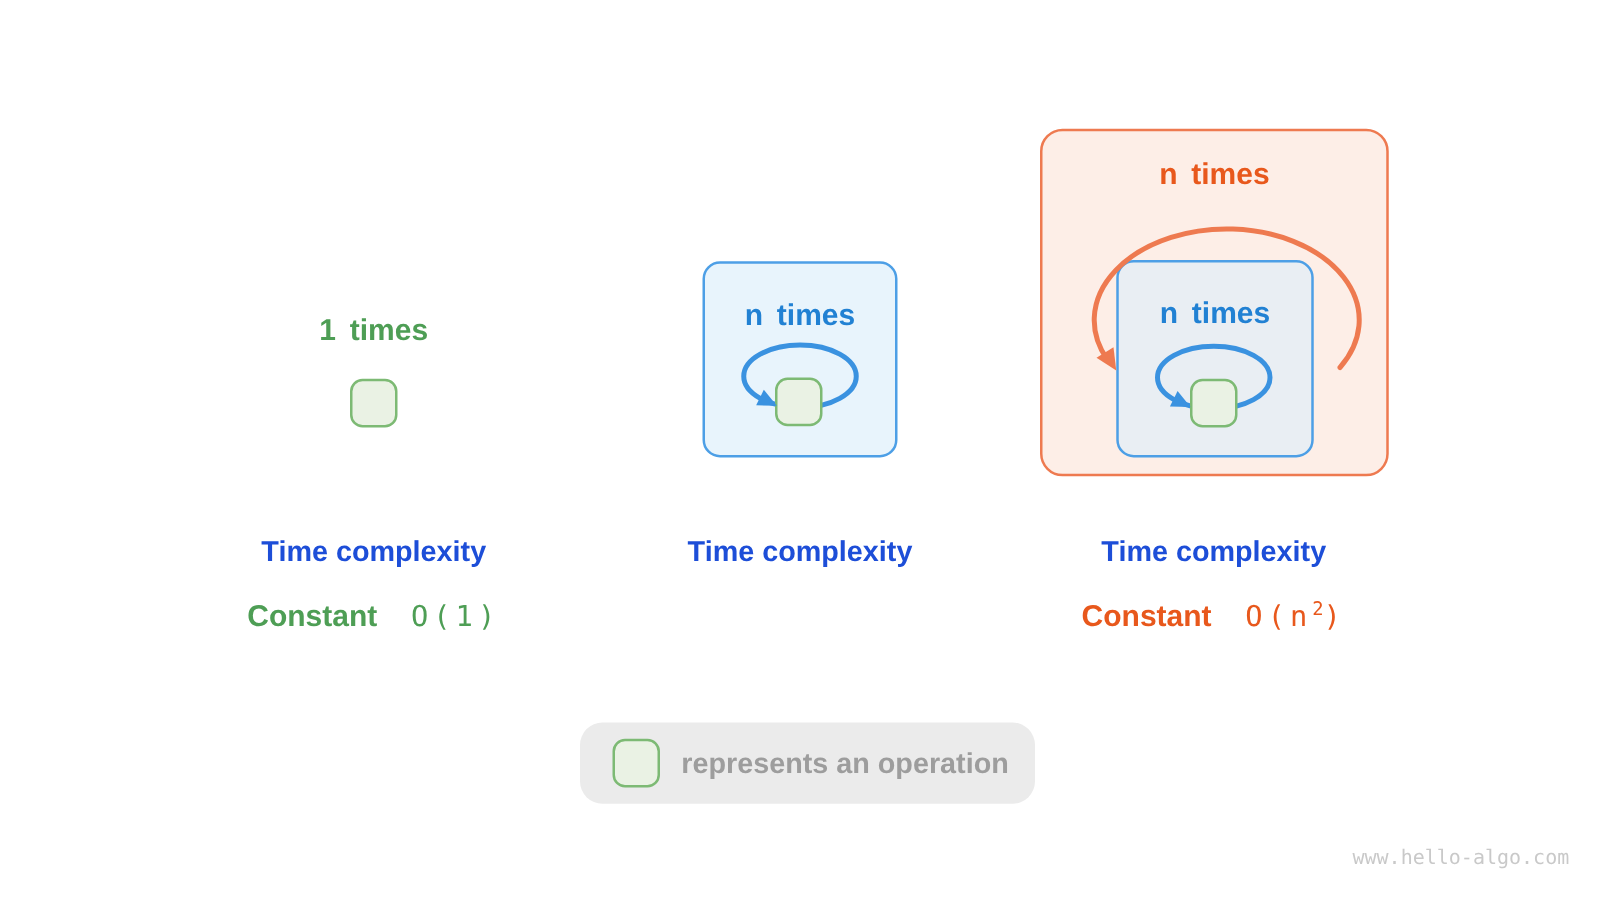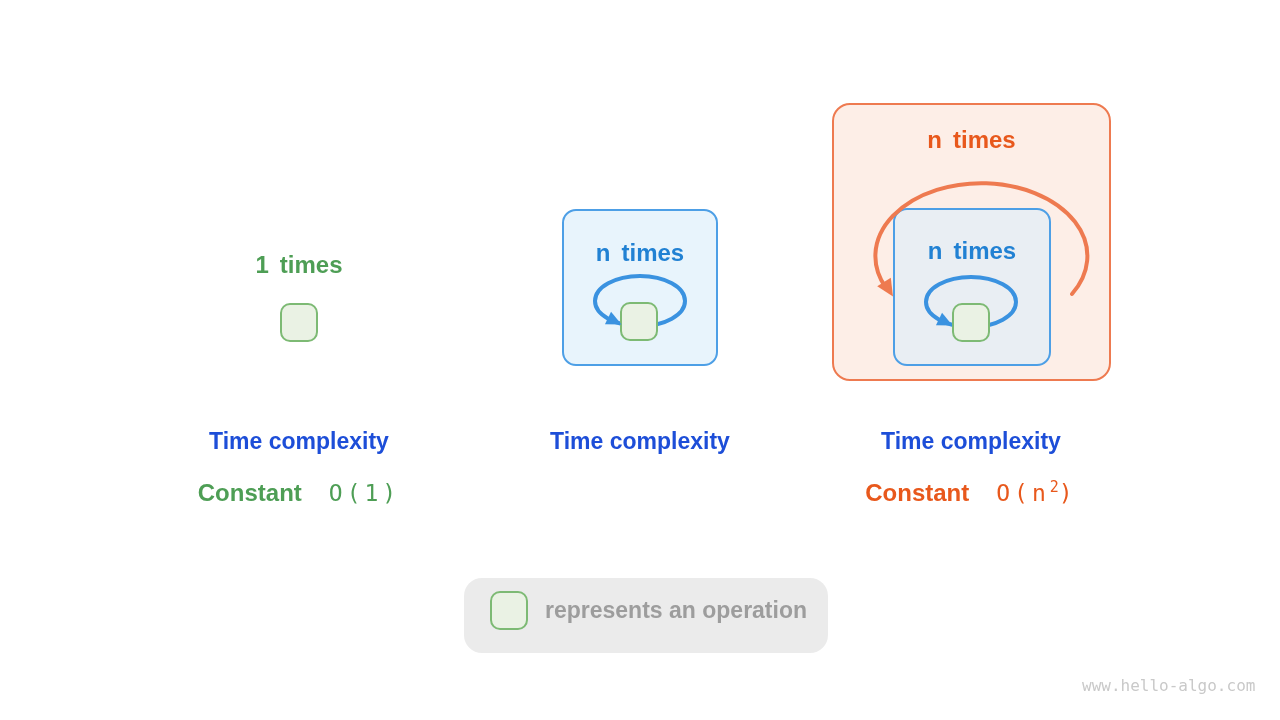--- a/index.html
+++ b/index.html
@@ -48,21 +48,21 @@
     display:inline-flex;gap:27px;align-items:baseline;
     font-size:24px;line-height:29px;font-weight:700;white-space:nowrap;
   }
   .big-o{
     font-family:"DejaVu Sans Mono", monospace;font-weight:400;
     letter-spacing:4px;font-size:23px;text-align:right;
   }
   .big-o sup{font-size:15px;letter-spacing:0;}
   
   .legend{
-    position:absolute;left:464px;top:578px;width:364px;height:75px;
+    position:absolute;left:464px;top:578px;width:364px;height:65px;
     background:#ebebeb;border-radius:18px;
   }
   .legend .op-box{left:26px;top:13px;}
   .legend-text{
     position:absolute;left:81px;top:0;height:65px;display:flex;align-items:center;
     font-size:23px;font-weight:700;color:#9d9d9d;white-space:nowrap;
   }
   
   .watermark{
     position:absolute;left:1082px;top:676px;

